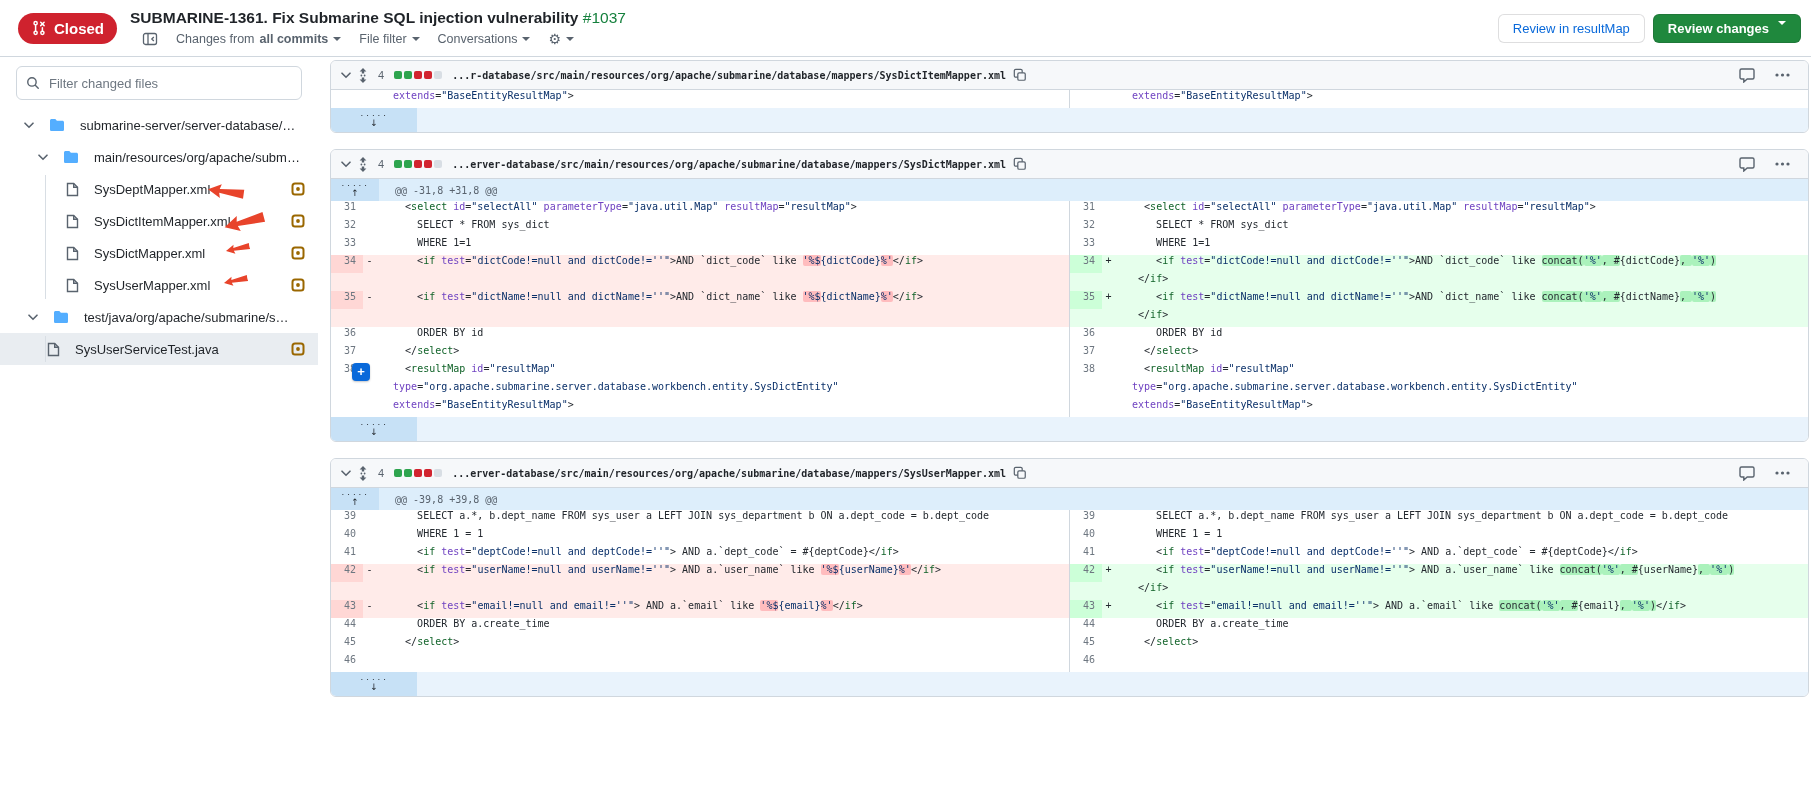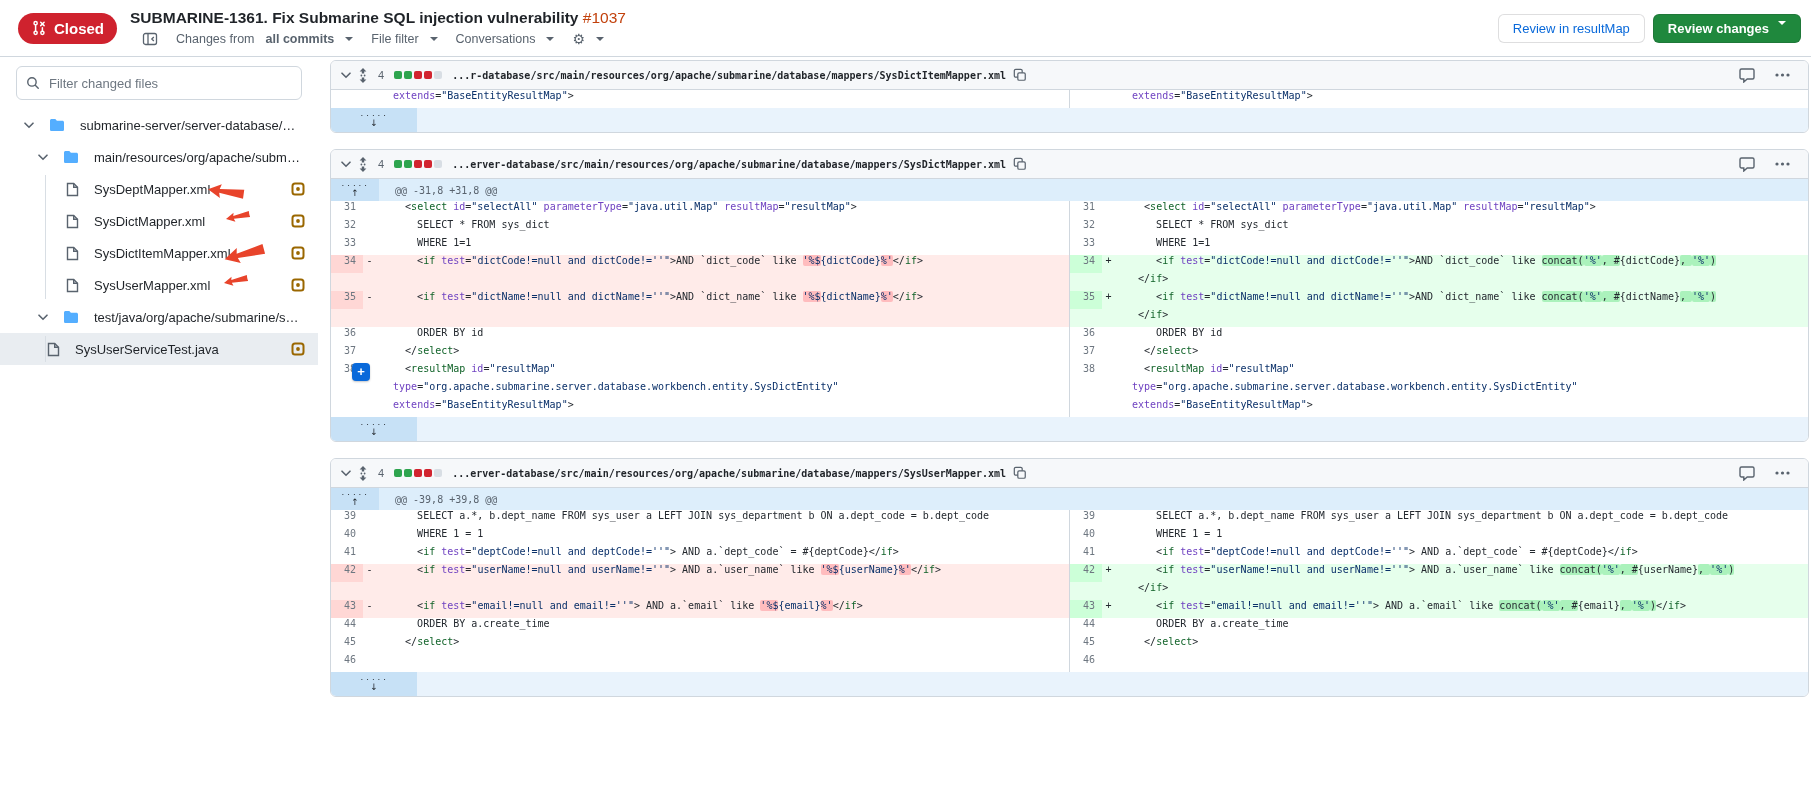--- a/index.html
+++ b/index.html
@@ -4,23 +4,23 @@
 <style>
   *{box-sizing:border-box}
   html,body{margin:0;padding:0}
   body{width:1811px;height:797px;overflow:hidden;background:#fff;color:#1f2328;font-family:"Liberation Sans",sans-serif}
 
   
   .topbar{height:57px;border-bottom:1px solid #d0d7de;display:flex;align-items:center;padding:0 8px 0 18px}
   .badge{display:inline-flex;align-items:center;gap:7px;background:#cf222e;color:#fff;font-weight:700;font-size:15px;padding:7px 13px;border-radius:999px;flex:none}
   .titles{margin-left:13px;flex:1;min-width:0}
   .pr-title{font-size:15.5px;font-weight:700;margin:0;line-height:18px;white-space:nowrap}
-  .pr-num{color:#c2410c;font-weight:400}
+  .pr-num{color:#15803d;font-weight:400}
   .subnav{display:flex;align-items:center;gap:18px;margin-top:4px;color:#59636e;font-size:12.5px;margin-left:12px}
-  .subnav .item{display:inline-flex;align-items:center;gap:11px;cursor:pointer}
+  .subnav .item{display:inline-flex;align-items:center;gap:5px;cursor:pointer}
   .caret{display:inline-block;width:0;height:0;border-left:4px solid transparent;border-right:4px solid transparent;border-top:4px solid #59636e}
   .gear{font-size:14px;line-height:1}
   .actions{display:flex;gap:8px;align-items:center;flex:none;padding-right:2px}
   .btn{font-size:13px;padding:6px 14px;border-radius:6px;border:1px solid rgba(31,35,40,.15);background:#fff;font-weight:500;cursor:pointer;font-family:"Liberation Sans",sans-serif}
   .btn-codespace{color:#0969da}
   .btn-green{background:#1f883d;color:#fff;display:inline-flex;align-items:flex-start;gap:9px;font-weight:600}
   .btn-green .caret{border-top-color:#fff}
 
   
   .layout{display:flex;height:740px}
@@ -171,64 +171,64 @@
           </span>
           <svg width="40" height="16" viewBox="0 0 36 16" class="arrow-svg" style="left: 206px; top: 8px; transform: rotate(8deg);">
             <path d="M0 8 L13 1 L11.6 6 L36 3.5 L36 12.5 L11.6 10 L13 15 Z" fill="#e8442b"></path>
           </svg>
         </div>
         <div class="trow" style="padding-left: 66px;">
           <svg width="13" height="15" viewBox="0 0 13 15">
             <path d="M1.5 1.5h6.2l3.8 3.8v8.2h-10z" fill="none" stroke="#59636e" stroke-width="1.4"></path>
             <path d="M7.7 1.5v3.8h3.8" fill="none" stroke="#59636e" stroke-width="1.4"></path>
           </svg>
+          <span class="tlabel">SysDictItemMapper.xml</span>
+          <span class="tsquare">
+            <svg width="14" height="14" viewBox="0 0 14 14">
+              <rect x="1.5" y="1.5" width="11" height="11" rx="2.5" fill="none" stroke="#9a6700" stroke-width="2"></rect>
+              <circle cx="7" cy="7" r="1.9" fill="#9a6700"></circle>
+            </svg>
+          </span>
+          <svg width="46" height="18" viewBox="0 0 36 16" class="arrow-svg" style="left: 222px; top: 14px; transform: rotate(-15deg);">
+            <path d="M0 8 L13 1 L11.6 6 L36 3.5 L36 12.5 L11.6 10 L13 15 Z" fill="#e8442b"></path>
+          </svg>
+        </div>
+        <div class="trow" style="padding-left: 66px;">
+          <svg width="13" height="15" viewBox="0 0 13 15">
+            <path d="M1.5 1.5h6.2l3.8 3.8v8.2h-10z" fill="none" stroke="#59636e" stroke-width="1.4"></path>
+            <path d="M7.7 1.5v3.8h3.8" fill="none" stroke="#59636e" stroke-width="1.4"></path>
+          </svg>
           <span class="tlabel">SysDictMapper.xml</span>
           <span class="tsquare">
             <svg width="14" height="14" viewBox="0 0 14 14">
               <rect x="1.5" y="1.5" width="11" height="11" rx="2.5" fill="none" stroke="#9a6700" stroke-width="2"></rect>
               <circle cx="7" cy="7" r="1.9" fill="#9a6700"></circle>
             </svg>
           </span>
           <svg width="24" height="14" viewBox="0 0 36 16" class="arrow-svg" style="left: 226px; top: 7px; transform: rotate(-12deg);">
             <path d="M0 8 L13 1 L11.6 6 L36 3.5 L36 12.5 L11.6 10 L13 15 Z" fill="#e8442b"></path>
           </svg>
         </div>
         <div class="trow" style="padding-left: 66px;">
           <svg width="13" height="15" viewBox="0 0 13 15">
             <path d="M1.5 1.5h6.2l3.8 3.8v8.2h-10z" fill="none" stroke="#59636e" stroke-width="1.4"></path>
             <path d="M7.7 1.5v3.8h3.8" fill="none" stroke="#59636e" stroke-width="1.4"></path>
           </svg>
-          <span class="tlabel">SysDictItemMapper.xml</span>
-          <span class="tsquare">
-            <svg width="14" height="14" viewBox="0 0 14 14">
-              <rect x="1.5" y="1.5" width="11" height="11" rx="2.5" fill="none" stroke="#9a6700" stroke-width="2"></rect>
-              <circle cx="7" cy="7" r="1.9" fill="#9a6700"></circle>
-            </svg>
-          </span>
-          <svg width="46" height="18" viewBox="0 0 36 16" class="arrow-svg" style="left: 222px; top: 14px; transform: rotate(-15deg);">
-            <path d="M0 8 L13 1 L11.6 6 L36 3.5 L36 12.5 L11.6 10 L13 15 Z" fill="#e8442b"></path>
-          </svg>
-        </div>
-        <div class="trow" style="padding-left: 66px;">
-          <svg width="13" height="15" viewBox="0 0 13 15">
-            <path d="M1.5 1.5h6.2l3.8 3.8v8.2h-10z" fill="none" stroke="#59636e" stroke-width="1.4"></path>
-            <path d="M7.7 1.5v3.8h3.8" fill="none" stroke="#59636e" stroke-width="1.4"></path>
-          </svg>
           <span class="tlabel">SysUserMapper.xml</span>
           <span class="tsquare">
             <svg width="14" height="14" viewBox="0 0 14 14">
               <rect x="1.5" y="1.5" width="11" height="11" rx="2.5" fill="none" stroke="#9a6700" stroke-width="2"></rect>
               <circle cx="7" cy="7" r="1.9" fill="#9a6700"></circle>
             </svg>
           </span>
           <svg width="24" height="14" viewBox="0 0 36 16" class="arrow-svg" style="left: 224px; top: 7px; transform: rotate(-12deg);">
             <path d="M0 8 L13 1 L11.6 6 L36 3.5 L36 12.5 L11.6 10 L13 15 Z" fill="#e8442b"></path>
           </svg>
         </div>
-        <div class="trow" style="padding-left: 38px;">
+        <div class="trow" style="padding-left: 28px;">
           <svg width="10" height="7" viewBox="0 0 10 7">
             <path d="M1 1.2 L5 5.2 L9 1.2" stroke="#59636e" stroke-width="1.6" fill="none" stroke-linecap="round"></path>
           </svg>
           <svg width="16" height="14" viewBox="0 0 16 14">
             <path d="M1 2.6c0-.9.7-1.6 1.6-1.6h3.7l1.6 1.7h5.5c.9 0 1.6.7 1.6 1.6v7.1c0 .9-.7 1.6-1.6 1.6H2.6c-.9 0-1.6-.7-1.6-1.6z" fill="#54aeff"></path>
           </svg>
           <span class="tlabel">test/java/org/apache/submarine/s…</span>
         </div>
         <div class="trow sel" style="padding-left: 47px;">
           <svg width="13" height="15" viewBox="0 0 13 15">

